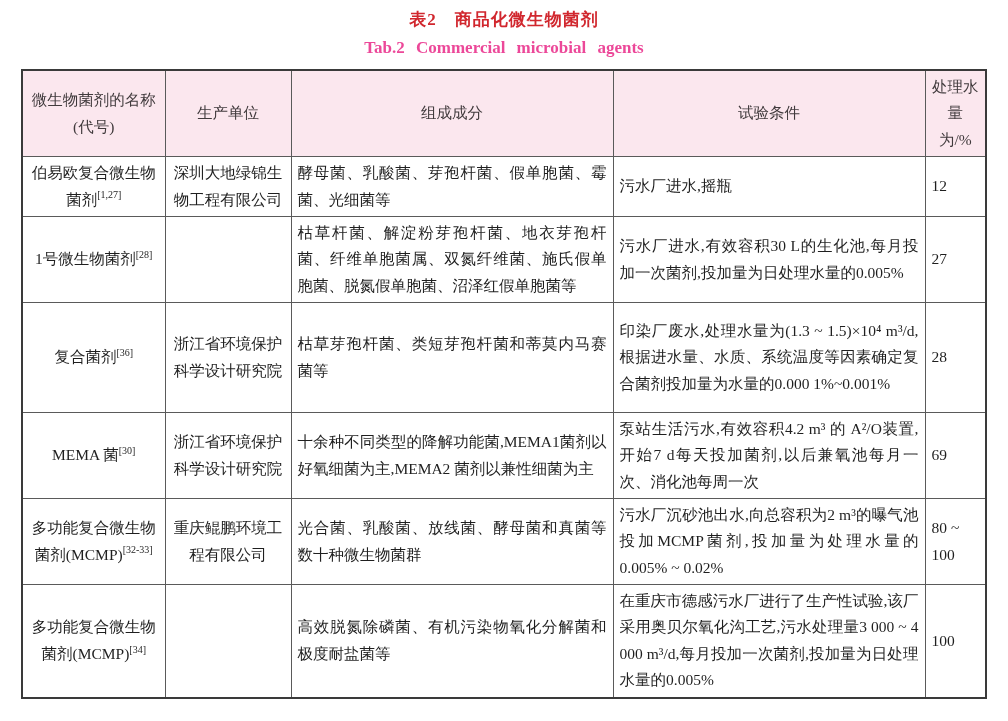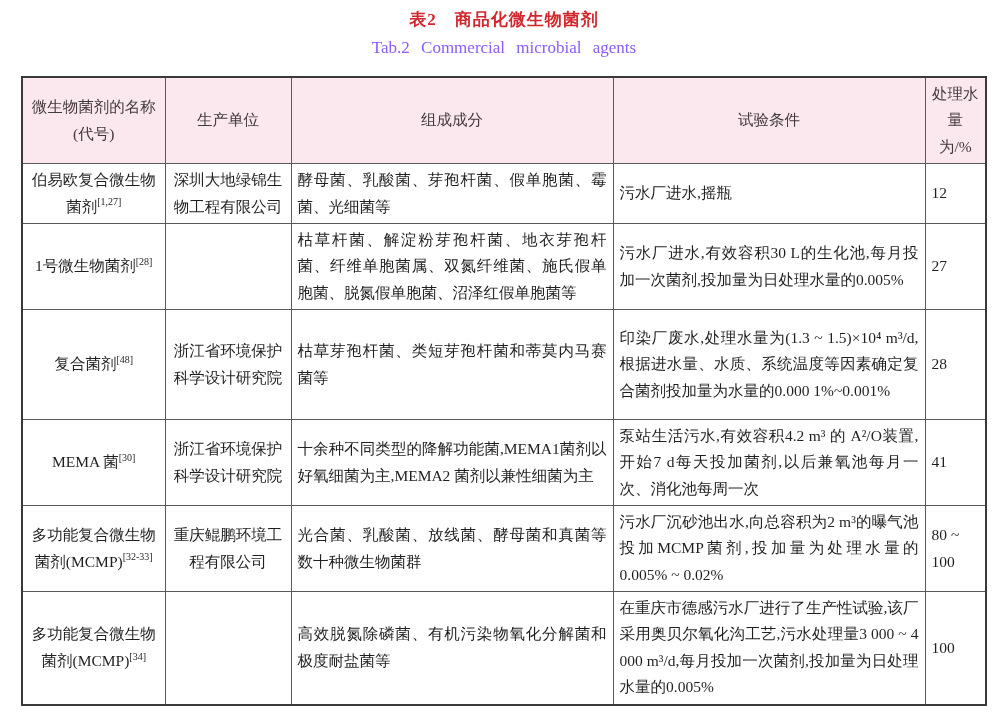--- a/index.html
+++ b/index.html
@@ -22,24 +22,24 @@
     font-size: 17px;
     font-weight: bold;
     color: #d1272e;
     letter-spacing: 1px;
     margin: 0 0 7px 0;
     white-space: pre-wrap;
   }
   .caption-en {
     text-align: center;
     font-size: 17px;
-    font-weight: normal;
-    color: #8b5cf6;
+    font-weight: bold;
+    color: #ec4899;
     word-spacing: 7px;
-    margin: 0 0 18px 0;
+    margin: 0 0 11px 0;
   }
   table.agents {
     border-collapse: collapse;
     table-layout: fixed;
     width: 964px;
     margin: 0 auto;
     border: 2px solid #3a3a3a;
     font-size: 15.5px;
   }
   table.agents th, table.agents td {
@@ -110,32 +110,32 @@
         <td class="c-rate">12</td>
       </tr>
       <tr>
         <td class="c-name"><span>1号微生物菌剂</span><sup class="ref">[28]</sup></td>
         <td class="c-producer"></td>
         <td class="c-comp">枯草杆菌、解淀粉芽孢杆菌、地衣芽孢杆菌、纤维单胞菌属、双氮纤维菌、施氏假单胞菌、脱氮假单胞菌、沼泽红假单胞菌等</td>
         <td class="c-cond">污水厂进水,有效容积30 L的生化池,每月投加一次菌剂,投加量为日处理水量的0.005%</td>
         <td class="c-rate">27</td>
       </tr>
       <tr>
-        <td class="c-name"><span>复合菌剂</span><sup class="ref">[48]</sup></td>
+        <td class="c-name"><span>复合菌剂</span><sup class="ref">[36]</sup></td>
         <td class="c-producer">浙江省环境保护科学设计研究院</td>
         <td class="c-comp">枯草芽孢杆菌、类短芽孢杆菌和蒂莫内马赛菌等</td>
         <td class="c-cond">印染厂废水,处理水量为(1.3 ~ 1.5)×10⁴ m³/d,根据进水量、水质、系统温度等因素确定复合菌剂投加量为水量的0.000 1%~0.001%</td>
         <td class="c-rate">28</td>
       </tr>
       <tr>
         <td class="c-name"><span>MEMA 菌</span><sup class="ref">[30]</sup></td>
         <td class="c-producer">浙江省环境保护科学设计研究院</td>
         <td class="c-comp">十余种不同类型的降解功能菌,MEMA1菌剂以好氧细菌为主,MEMA2 菌剂以兼性细菌为主</td>
         <td class="c-cond">泵站生活污水,有效容积4.2 m³ 的 A²/O装置,开始7 d每天投加菌剂,以后兼氧池每月一次、消化池每周一次</td>
-        <td class="c-rate">41</td>
+        <td class="c-rate">69</td>
       </tr>
       <tr>
         <td class="c-name"><span>多功能复合微生物菌剂(MCMP)</span><sup class="ref">[32-33]</sup></td>
         <td class="c-producer">重庆鲲鹏环境工程有限公司</td>
         <td class="c-comp">光合菌、乳酸菌、放线菌、酵母菌和真菌等数十种微生物菌群</td>
         <td class="c-cond">污水厂沉砂池出水,向总容积为2 m³的曝气池投加MCMP菌剂,投加量为处理水量的0.005% ~ 0.02%</td>
         <td class="c-rate">80 ~ 100</td>
       </tr>
       <tr>
         <td class="c-name"><span>多功能复合微生物菌剂(MCMP)</span><sup class="ref">[34]</sup></td>

